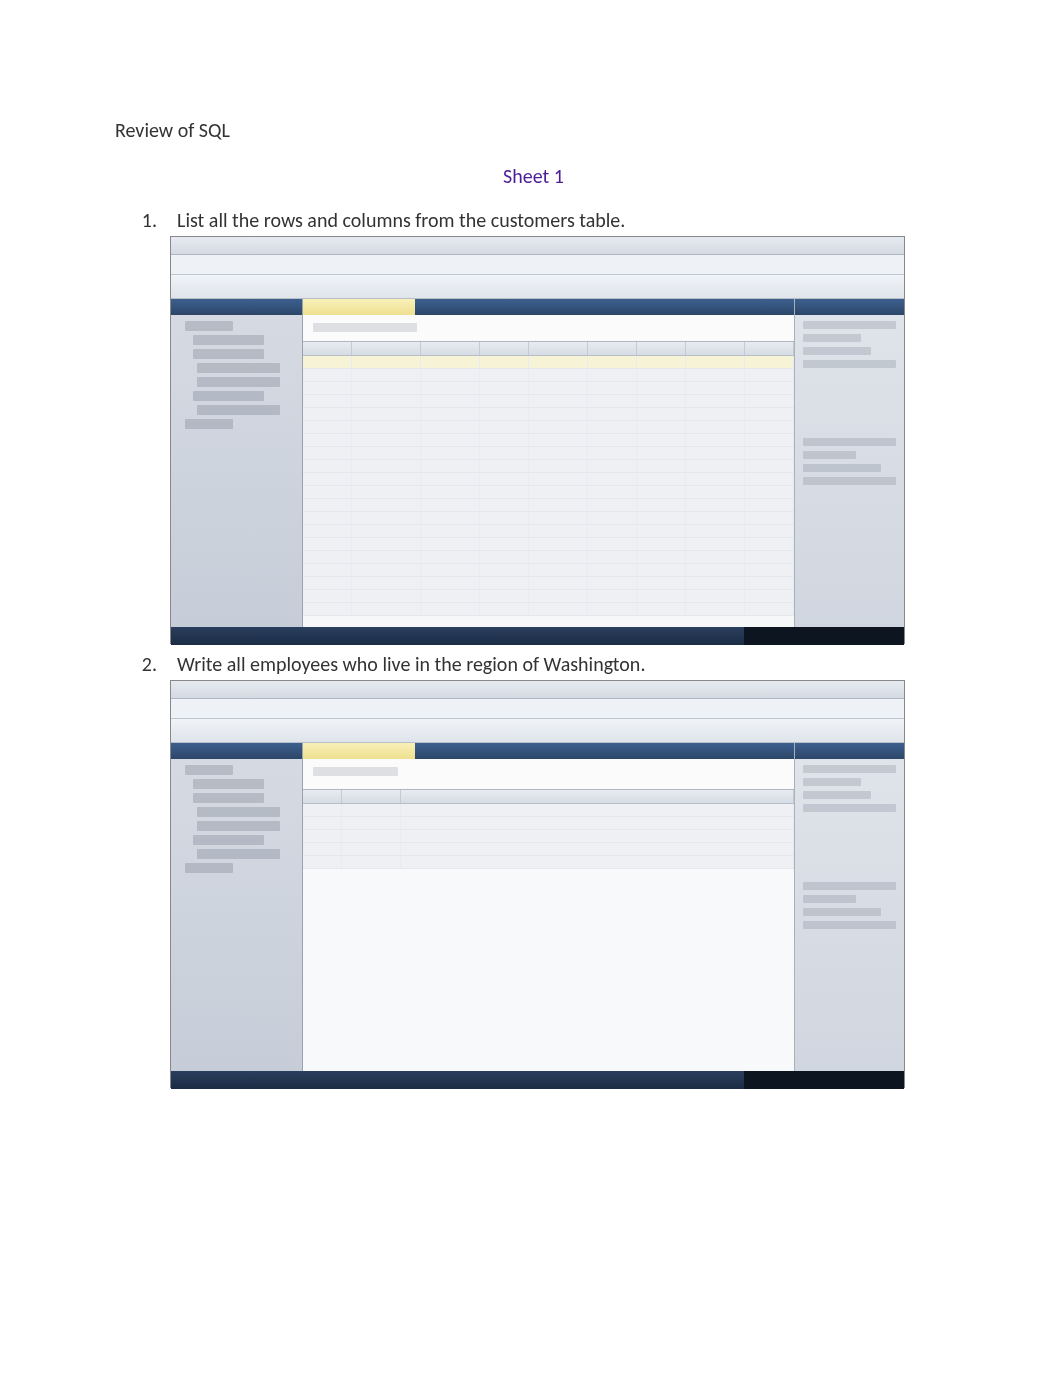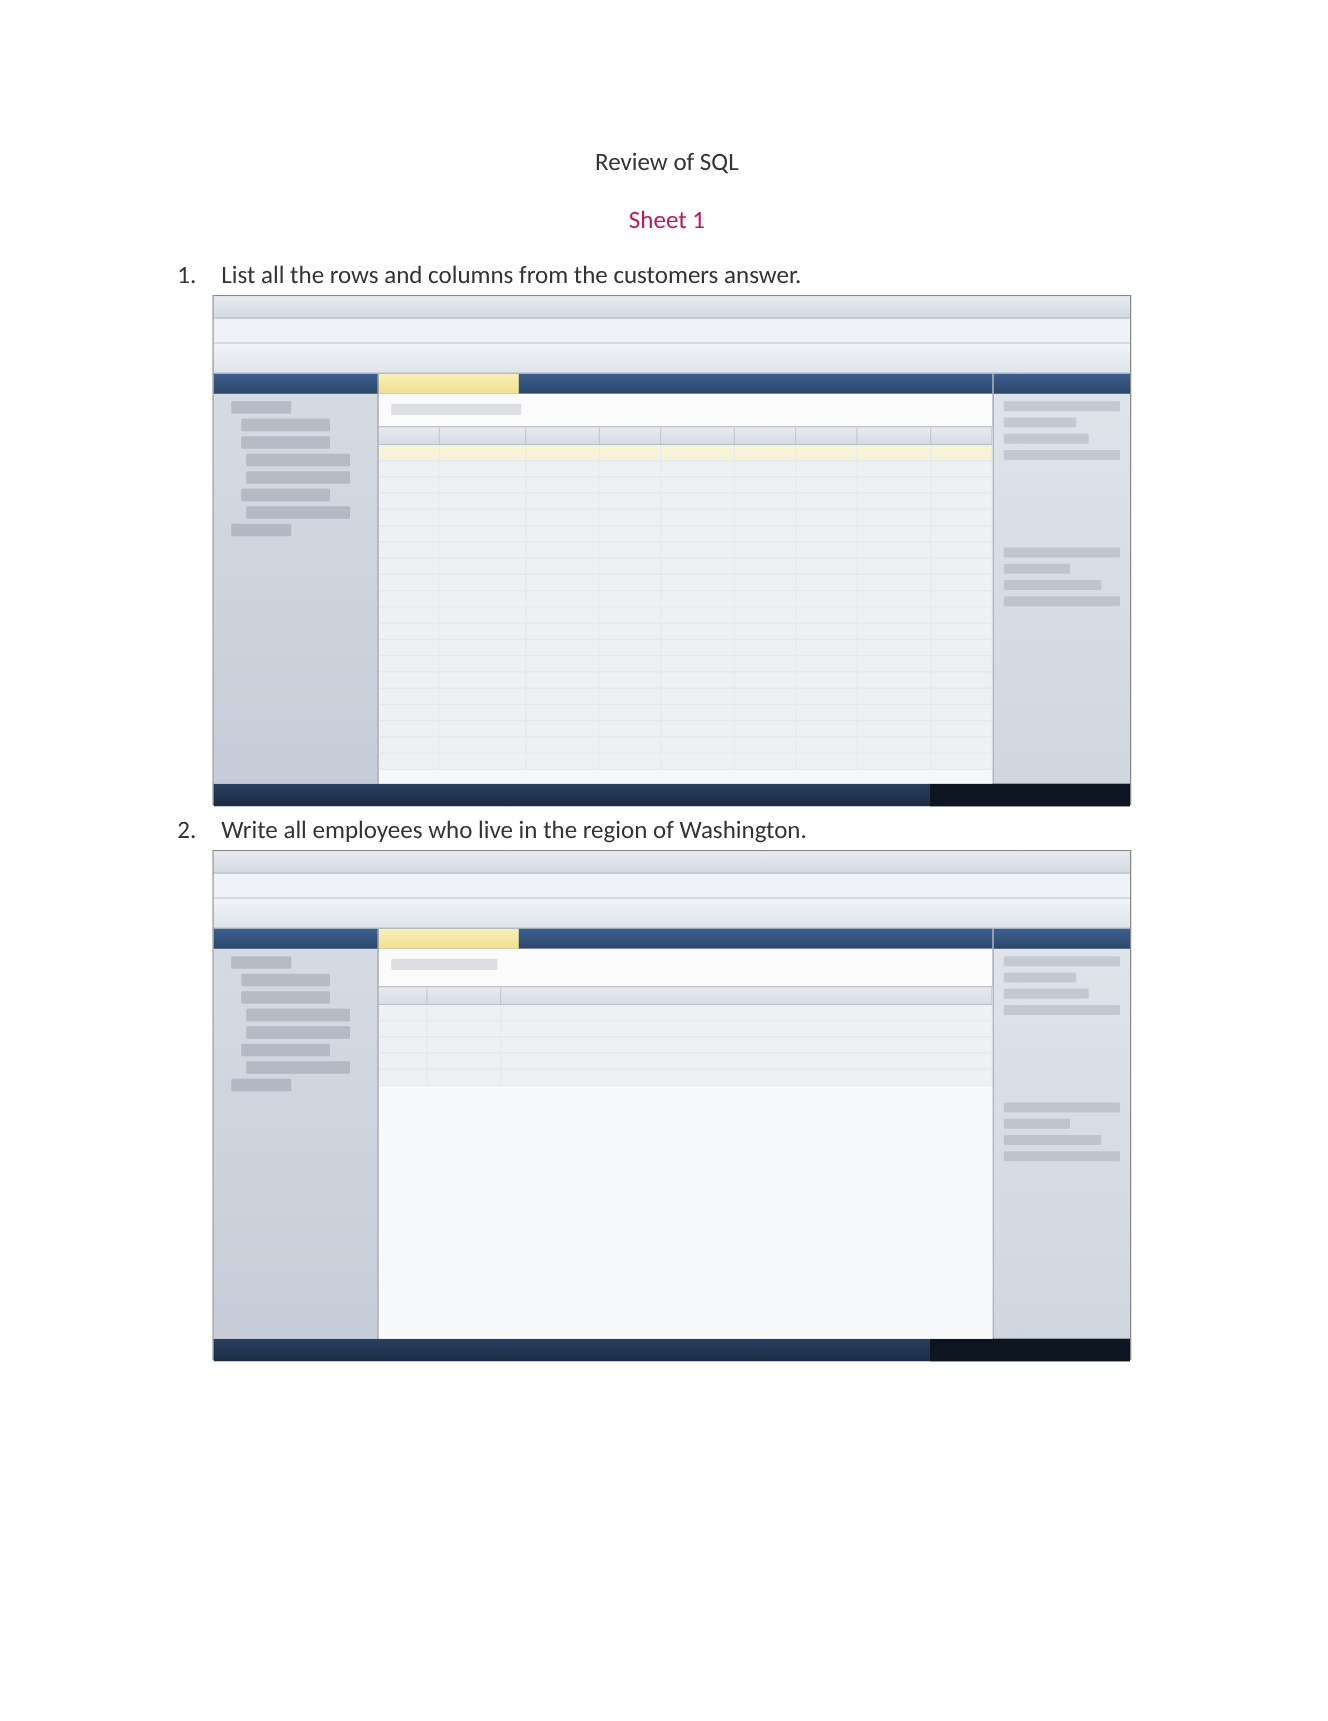--- a/index.html
+++ b/index.html
@@ -8,29 +8,28 @@
       background: #ffffff;
       width: 1062px;
       height: 1377px;
       position: relative;
       color: #333;
     }
     .page {
       padding: 118px 110px 60px 115px;
     }
     .title {
-      text-align: center;
       font-size: 20px;
       color: #333;
       margin-bottom: 22px;
     }
     .subtitle {
       text-align: center;
       font-size: 20px;
-      color: #be185d;
+      color: #4c1d95;
       margin-bottom: 20px;
     }
     .intro {
       font-size: 20px;
       color: #333;
       line-height: 1.35;
       margin-bottom: 18px;
     }
     .list {
       list-style: none;
@@ -218,21 +217,21 @@
 
 <div class="page">
 
   <div class="title">Review of SQL</div>
   <div class="subtitle">Sheet 1</div>
 
   <ol class="list">
 
     <li class="list-item">
       <span class="list-num">1.</span>
-      <span class="list-text">List all the rows and columns from the customers answer.</span>
+      <span class="list-text">List all the rows and columns from the customers table.</span>
     </li>
 
     <div class="screenshot" style="height:408px;">
       <div class="ss-titlebar"></div>
       <div class="ss-menubar">
         <span></span>
           <span></span>
           <span></span>
       </div>
       <div class="ss-toolbar"></div>

